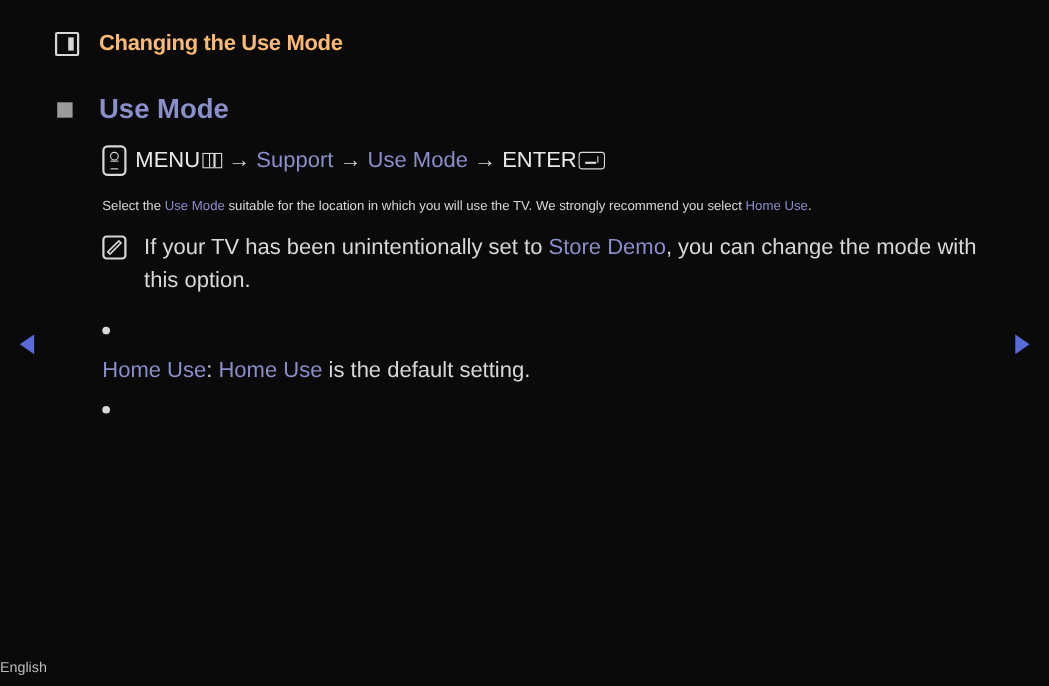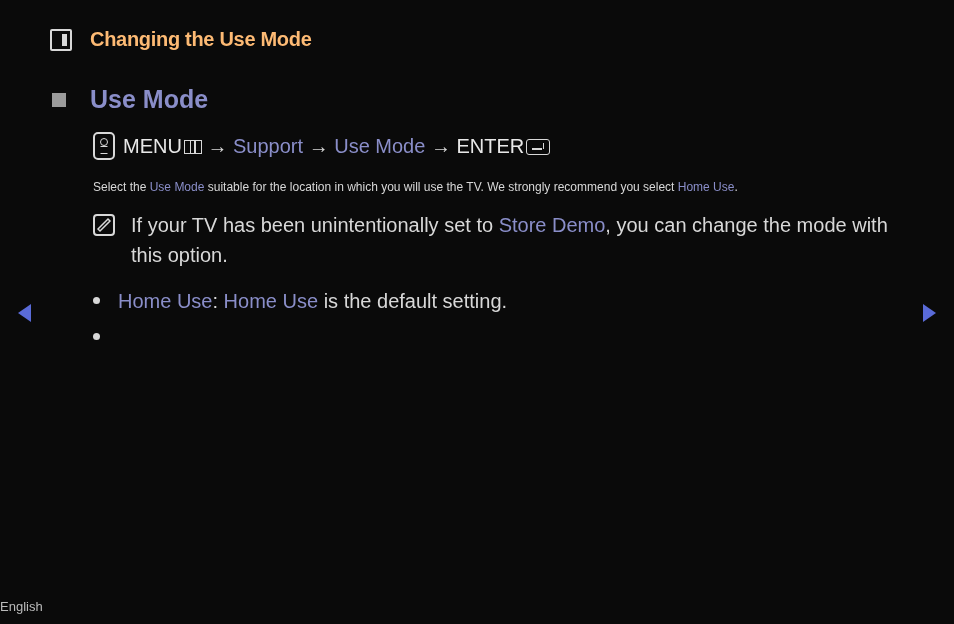--- a/index.html
+++ b/index.html
@@ -174,20 +174,21 @@
     .bullet-list {
       padding: 10px 60px 0 93px;
     }
     .bullet-item {
       display: flex;
       gap: 18px;
       font-size: 20px;
       line-height: 1.5;
       color: #d8d8d8;
       padding-top: 6px;
+      flex-direction: column;
     }
     .bullet-dot {
       width: 7px;
       height: 7px;
       background: #d8d8d8;
       border-radius: 50%;
       flex-shrink: 0;
       margin-top: 11px;
     }
     .nav-arrow {

